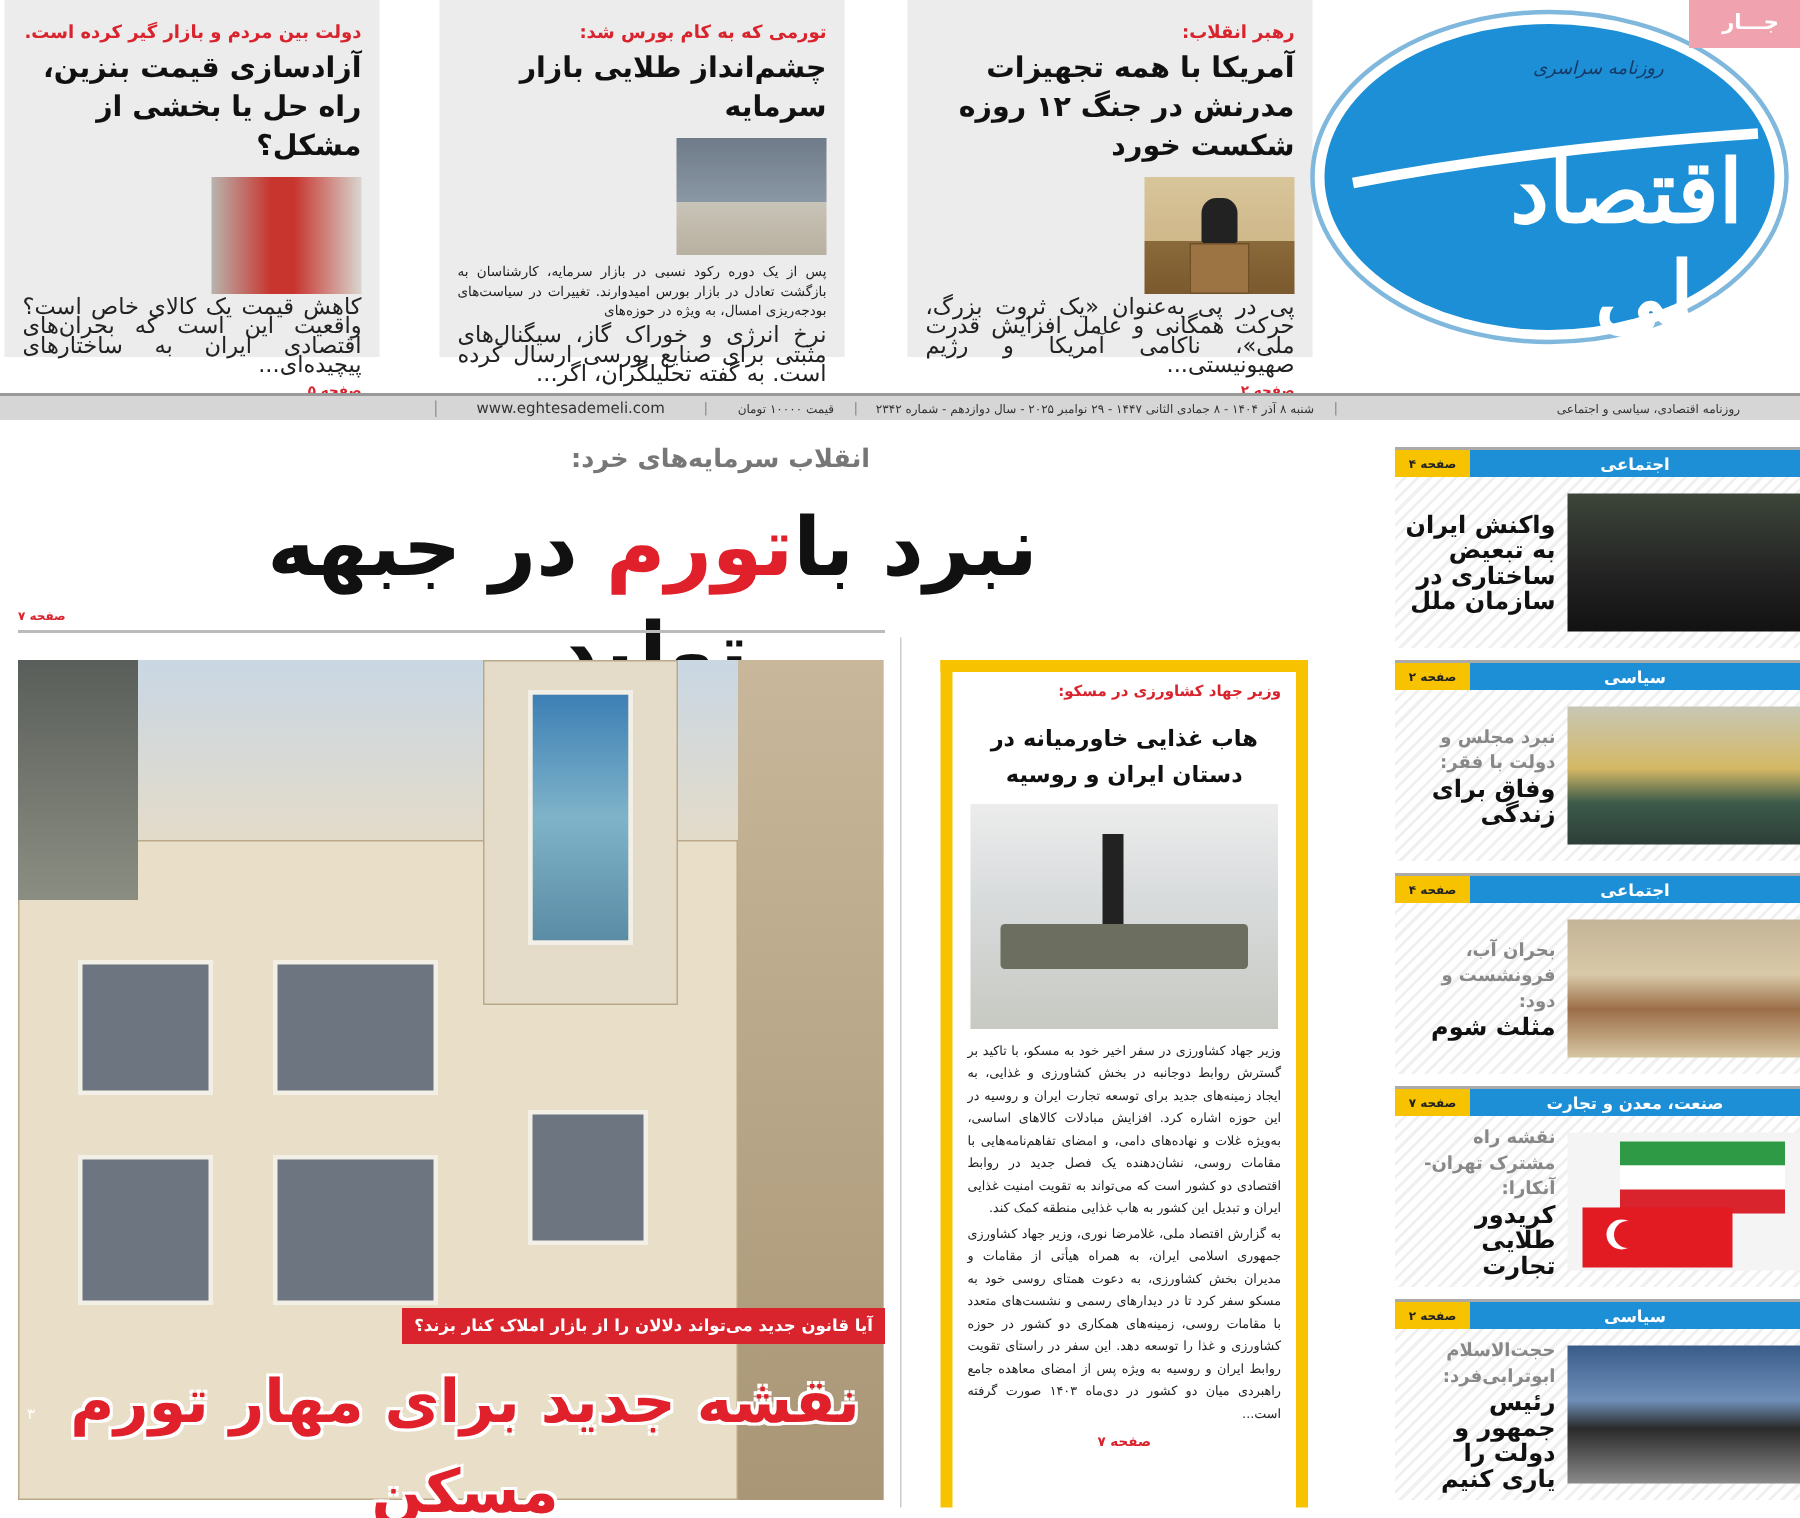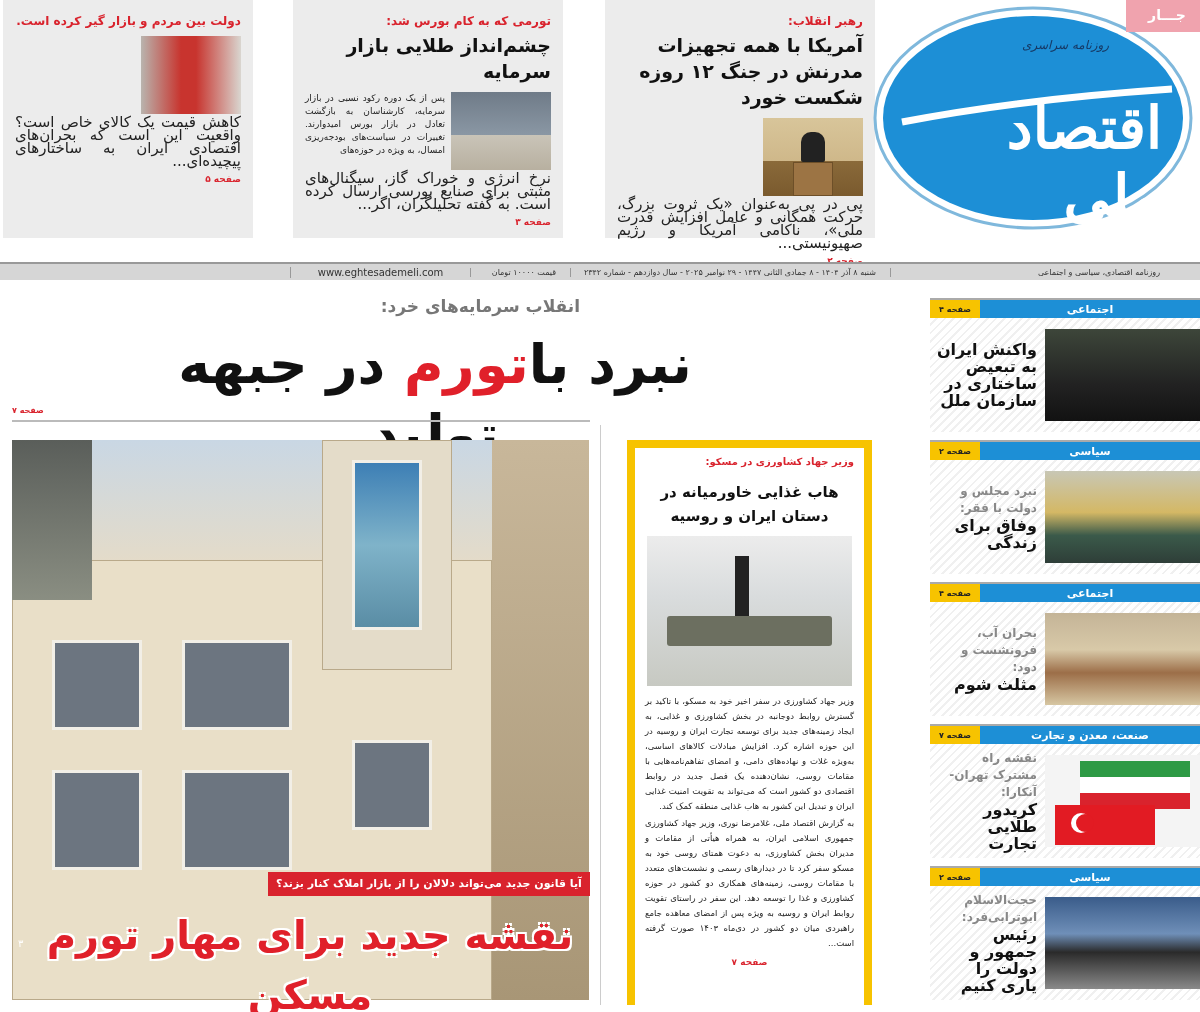--- a/index.html
+++ b/index.html
@@ -1,20 +1,20 @@
 <!DOCTYPE html>
 <html><head>
 <meta charset="utf-8">
 <style>
 *{box-sizing:border-box;margin:0;padding:0}
 body{width:1200px;height:1012px;background:#fff;font-family:"DejaVu Sans",sans-serif;position:relative;overflow:hidden;direction:rtl}
 .top-card{position:absolute;top:0;height:238px;background:#ececec;padding:8px 12px}
 .kicker{color:#d9232d;font-size:12px;font-weight:bold;text-align:right;margin-top:6px}
 .headline{font-size:19px;font-weight:bold;color:#111;line-height:26px;text-align:right;margin-top:4px}
-.tc-body{display:flex;flex-direction:row;margin-top:8px;gap:6px}
+.tc-body{display:flex;flex-direction:column;margin-top:8px;gap:6px}
 .tc-photo{width:100px;height:78px;flex-shrink:0}
 .tc-text{font-size:9px;line-height:13px;color:#222;text-align:justify}
 .tc-more{font-size:15px;line-height:13px;color:#222;text-align:justify;margin-top:2px}
 .page-ref{color:#d9232d;font-size:9px;font-weight:bold;margin-top:6px;text-align:right}
 .logo{position:absolute;left:872px;top:4px;width:322px;height:228px}
 .jaras{position:absolute;left:1126px;top:0;width:82px;height:32px;background:#f0a3ae;color:#fff;font-weight:bold;font-size:14px;text-align:center;line-height:30px}
 .infobar{position:absolute;top:262px;left:0;width:1200px;height:18px;background:#d6d6d6;border-top:2px solid #999;font-size:8px;color:#333;display:flex;align-items:center}
 .infobar span{padding:0 14px;border-left:1px solid #999;white-space:nowrap}
 .main-kicker{position:absolute;left:340px;top:296px;width:240px;text-align:right;font-size:17px;color:#777;font-weight:bold}
 .main-head{position:absolute;left:130px;top:330px;width:610px;text-align:center;font-size:54px;font-weight:bold;color:#111;line-height:70px;letter-spacing:-1px}
@@ -66,20 +66,21 @@
   <div class="tc-body">
     <div class="tc-photo" style="background:linear-gradient(180deg,#6f7b88 0%,#8a97a4 55%,#c9c4b8 55%,#b8b0a0 100%)"></div>
     <div class="tc-text">پس از یک دوره رکود نسبی در بازار سرمایه، کارشناسان به بازگشت تعادل در بازار بورس امیدوارند. تغییرات در سیاست‌های بودجه‌ریزی امسال، به ویژه در حوزه‌های</div>
   </div>
   <div class="tc-more">نرخ انرژی و خوراک گاز، سیگنال‌های مثبتی برای صنایع بورسی ارسال کرده است. به گفته تحلیلگران، اگر...</div>
   <div class="page-ref">صفحه ۳</div>
 </div>
 
 <div class="top-card" style="left:3px;width:250px">
   <div class="kicker">دولت بین مردم و بازار گیر کرده است.</div>
+  <div class="headline">آزادسازی قیمت بنزین، راه حل یا بخشی از مشکل؟</div>
   <div class="tc-body">
     <div class="tc-photo" style="background:linear-gradient(90deg,#b9b4ae 0%,#c8342e 40%,#c8342e 55%,#d9d6d0 100%)"></div>
   </div>
   <div class="tc-more">کاهش قیمت یک کالای خاص است؟ واقعیت این است که بحران‌های اقتصادی ایران به ساختارهای پیچیده‌ای...</div>
   <div class="page-ref">صفحه ۵</div>
 </div>
 
 <div class="logo">
   <svg width="322" height="228" viewBox="0 0 322 228">
     <ellipse cx="161" cy="114" rx="158" ry="110" fill="#fff" stroke="#7fb8dc" stroke-width="3"></ellipse>

